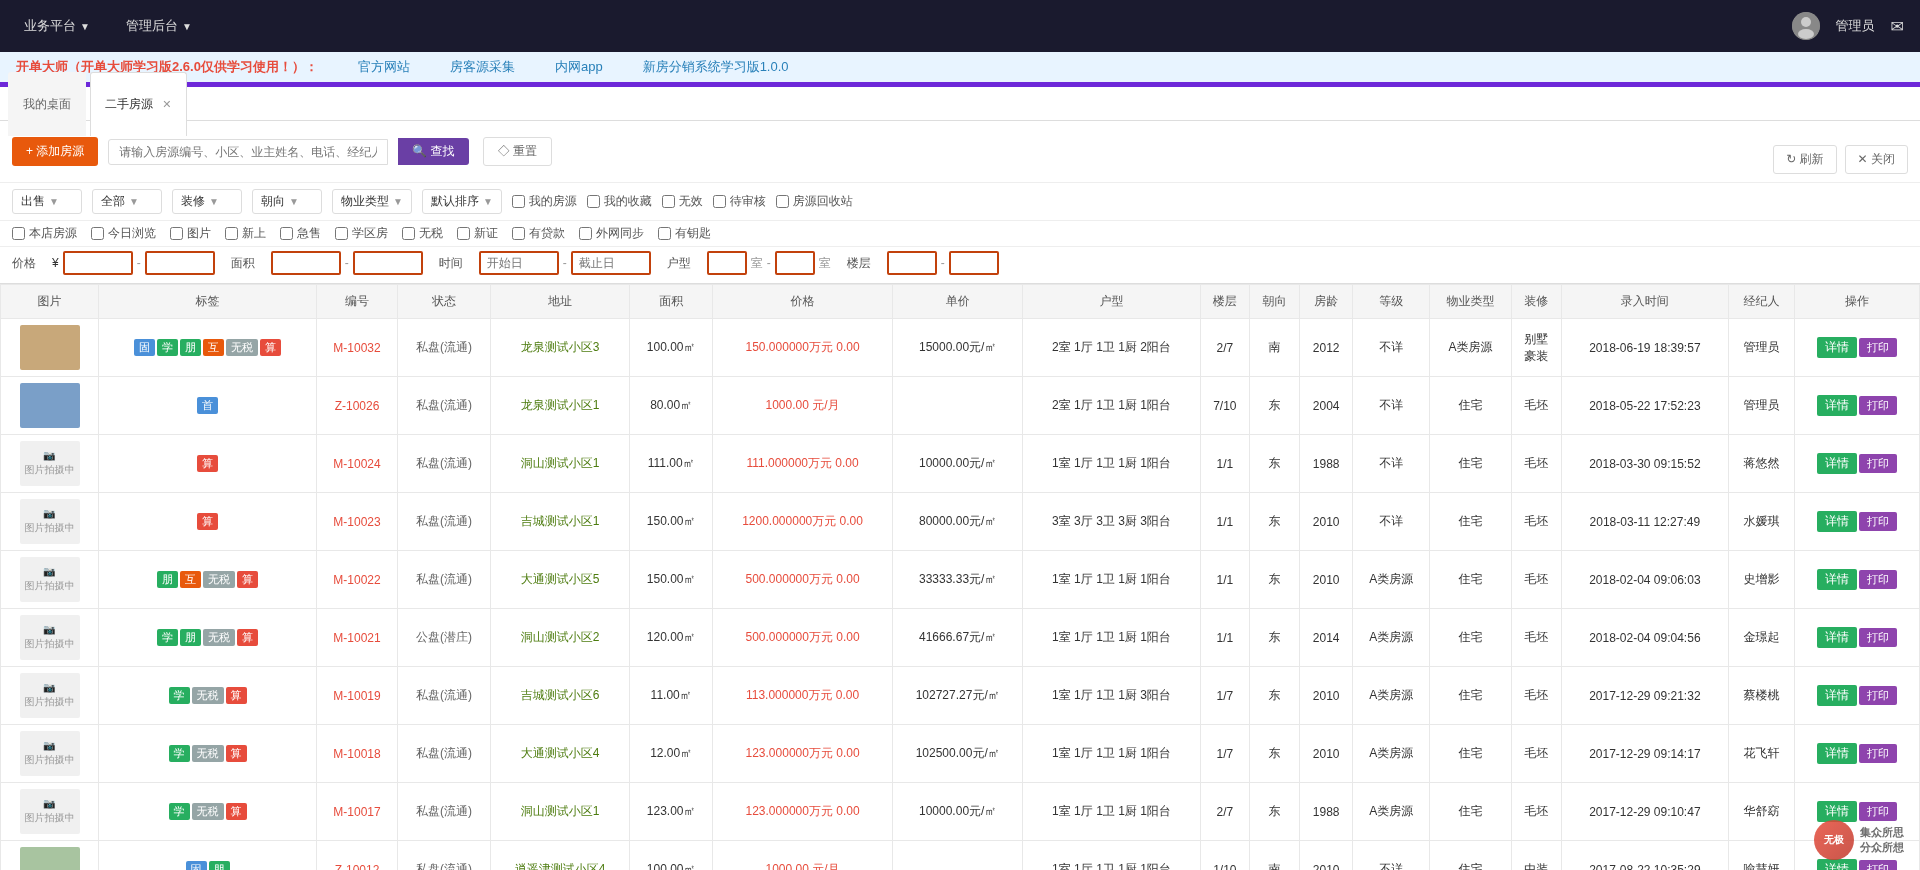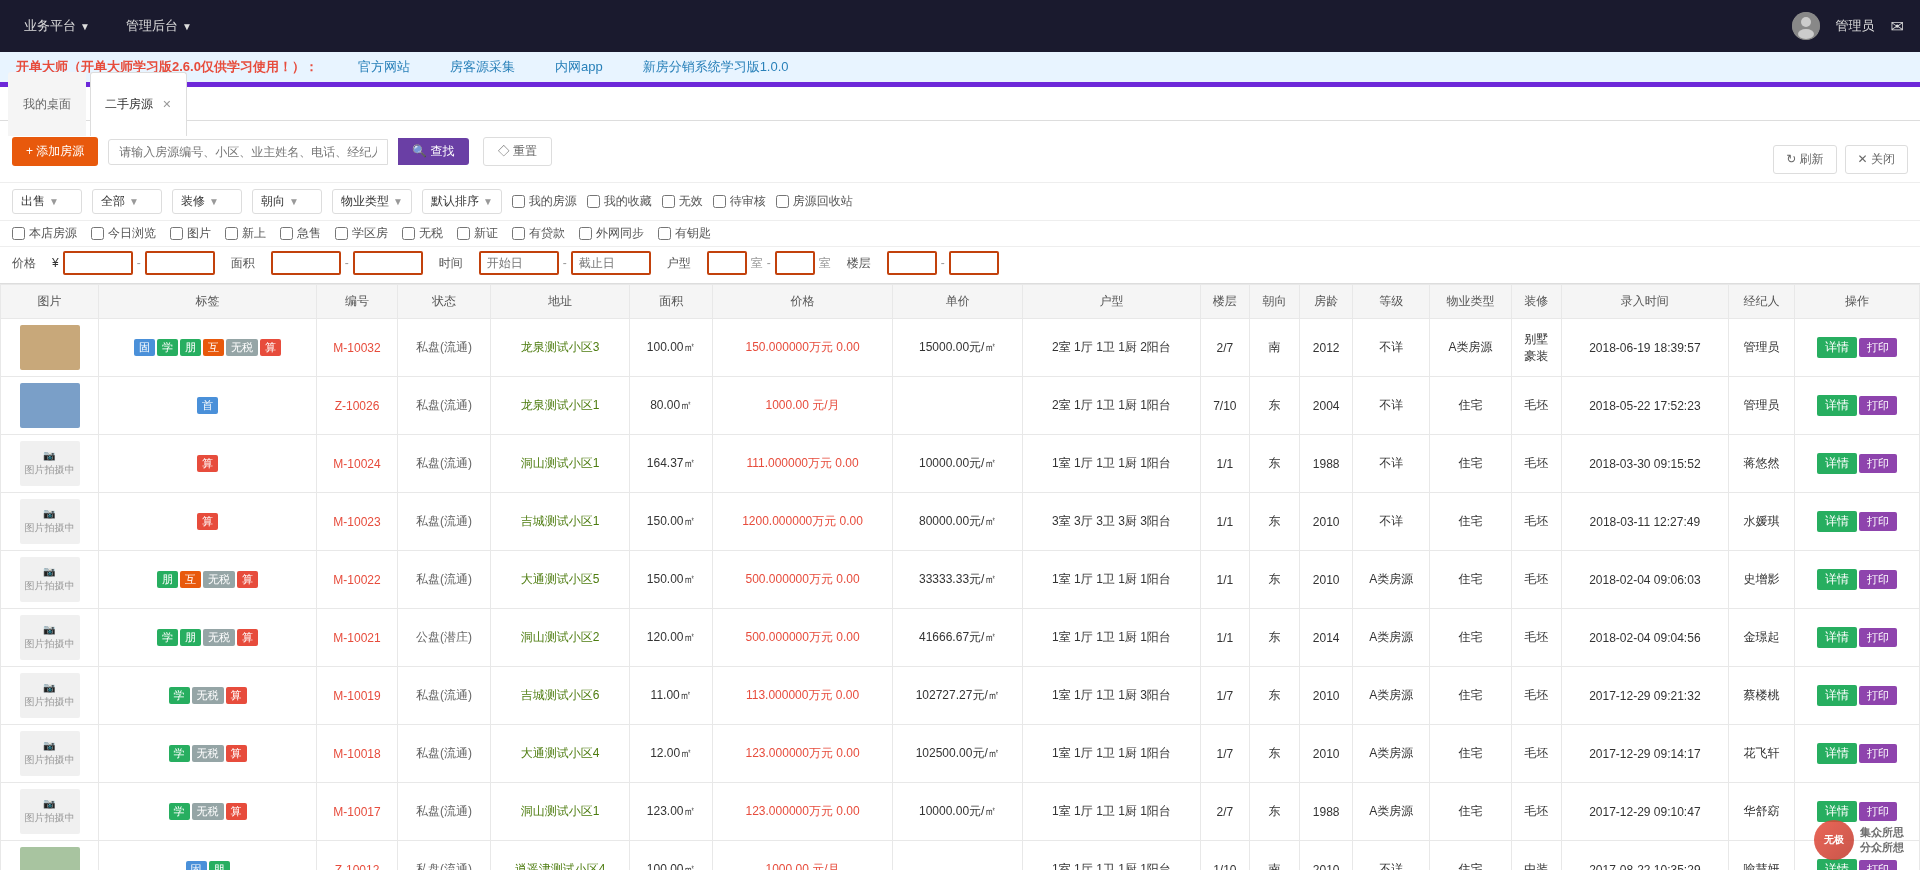--- a/index.html
+++ b/index.html
@@ -347,21 +347,21 @@
           <td>
             <div class="thumb no-photo" style="margin: 0px auto;">
               <span style="font-size:10px;color:#bbb;">📷</span>
               <span>图片拍摄中</span>
             </div>
           </td>
           <td><span class="tag tag-red">算</span></td>
           <td><span class="id-link">M-10024</span></td>
           <td class="status-private">私盘(流通)</td>
           <td><span class="addr-link">洞山测试小区1</span></td>
-          <td>164.37㎡</td>
+          <td>111.00㎡</td>
           <td class="price-red">111.000000万元 0.00</td>
           <td>10000.00元/㎡</td>
           <td>1室 1厅 1卫 1厨 1阳台</td>
           <td>1/1</td>
           <td>东</td>
           <td>1988</td>
           <td>不详</td>
           <td>住宅</td>
           <td>毛坯</td>
           <td>2018-03-30 09:15:52</td>

